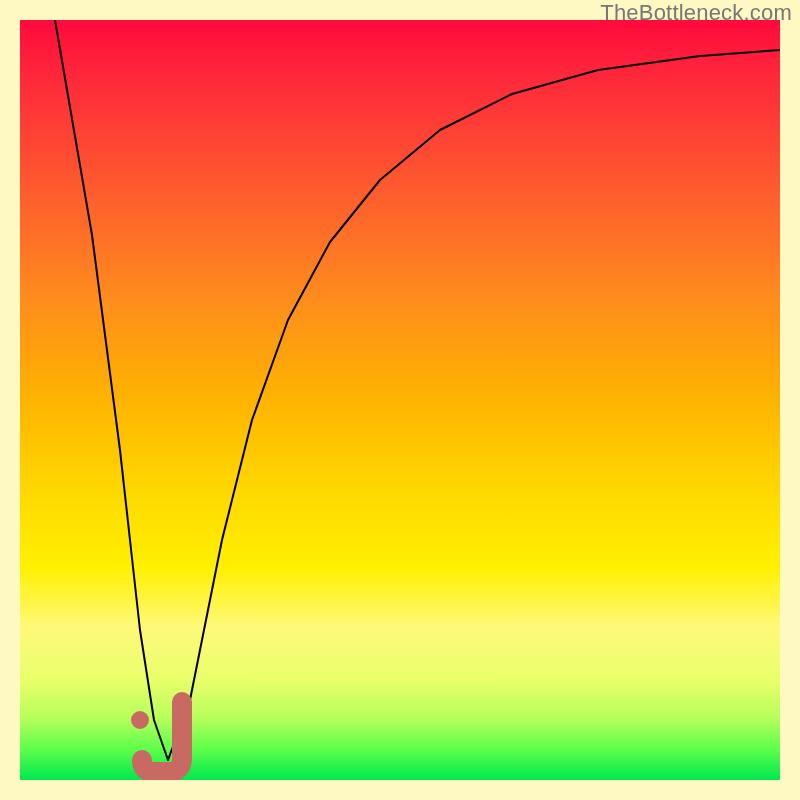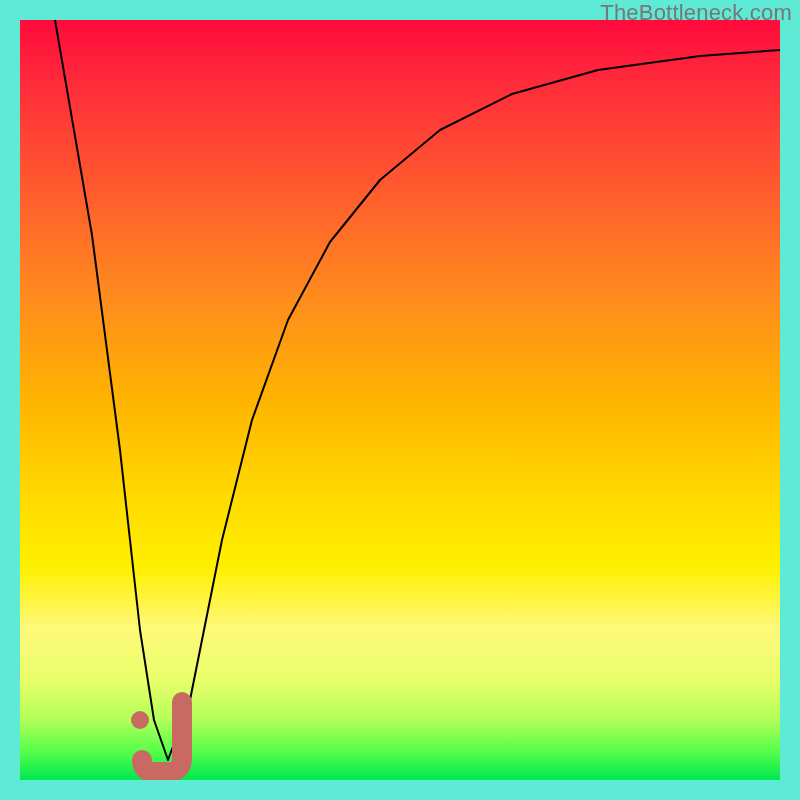--- a/index.html
+++ b/index.html
@@ -9,21 +9,21 @@
     height: 800px;
     background: #000;
     overflow: hidden;
     font-family: Arial, Helvetica, sans-serif;
   }
   .frame {
     position: absolute;
     top: 0; left: 0;
     width: 800px;
     height: 800px;
-    background: #5eead4;
+    background: #fef9c3;
   }
   .plot-area {
     position: absolute;
     top: 20px;
     left: 20px;
     width: 760px;
     height: 760px;
     overflow: hidden;
   }
   .gradient-bg {

